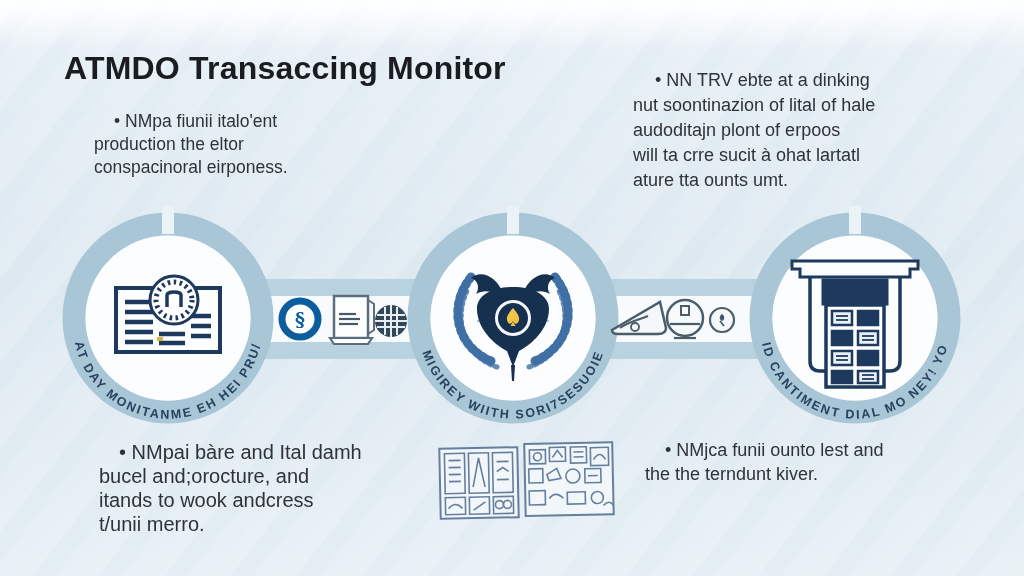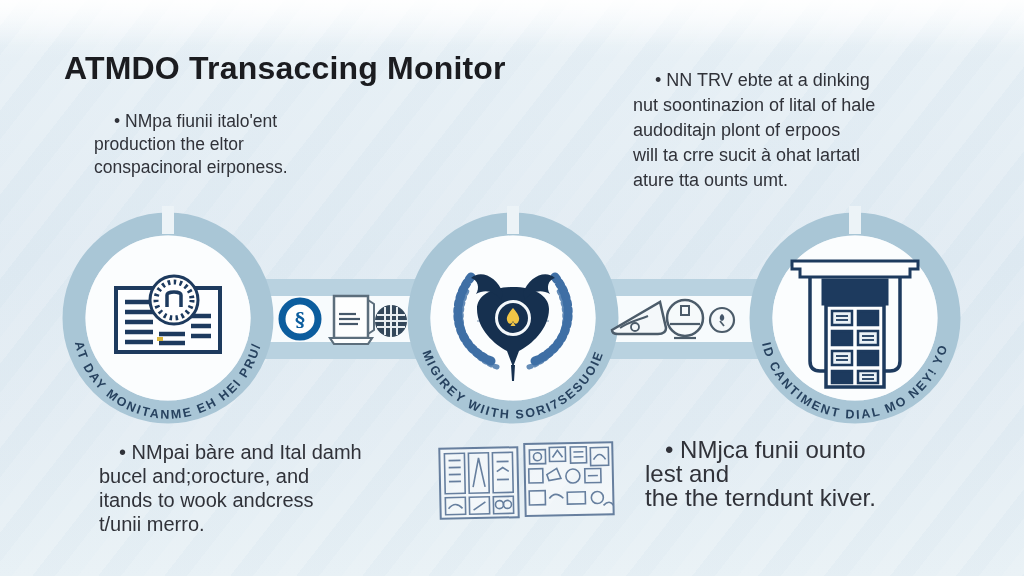--- a/index.html
+++ b/index.html
@@ -11,21 +11,21 @@
     opacity:.55;pointer-events:none;}
   .stage::after{content:"";position:absolute;left:0;top:0;width:100%;height:46px;
     background:linear-gradient(180deg,rgba(255,255,255,.9),rgba(255,255,255,0));pointer-events:none;}
 
   .title{position:absolute;left:47px;top:50px;font-size:32px;font-weight:bold;color:#1b1c20;letter-spacing:.2px;z-index:5;margin-left:17px;}
 
   .note{position:absolute;color:#303239;z-index:5;white-space:pre-line;}
   .note-tl{left:94px;top:110px;width:252px;font-size:17.5px;line-height:23px;text-indent:20px;}
   .note-tr{left:633px;top:68px;width:286px;font-size:18px;line-height:25px;text-indent:22px;}
   .note-bl{left:99px;top:440px;width:266px;font-size:20px;line-height:24px;text-indent:20px;}
-  .note-br{left:645px;top:438px;width:262px;font-size:24px;line-height:24px;text-indent:20px;}
+  .note-br{left:645px;top:438px;width:262px;font-size:18px;line-height:24px;text-indent:20px;}
 
   .band{position:absolute;left:152px;top:279px;width:714px;height:80px;background:#b9d2e0;border-radius:4px;z-index:1;}
   .band .stripe{position:absolute;left:0;right:0;top:17px;bottom:17px;background:#f7fbfd;}
 
   .circle-svg{position:absolute;width:230px;height:230px;z-index:2;}
   .c1{left:53px;top:203px;}
   .c2{left:398px;top:203px;}
   .c3{left:740px;top:203px;}
 
   .conn-svg{position:absolute;z-index:3;}

